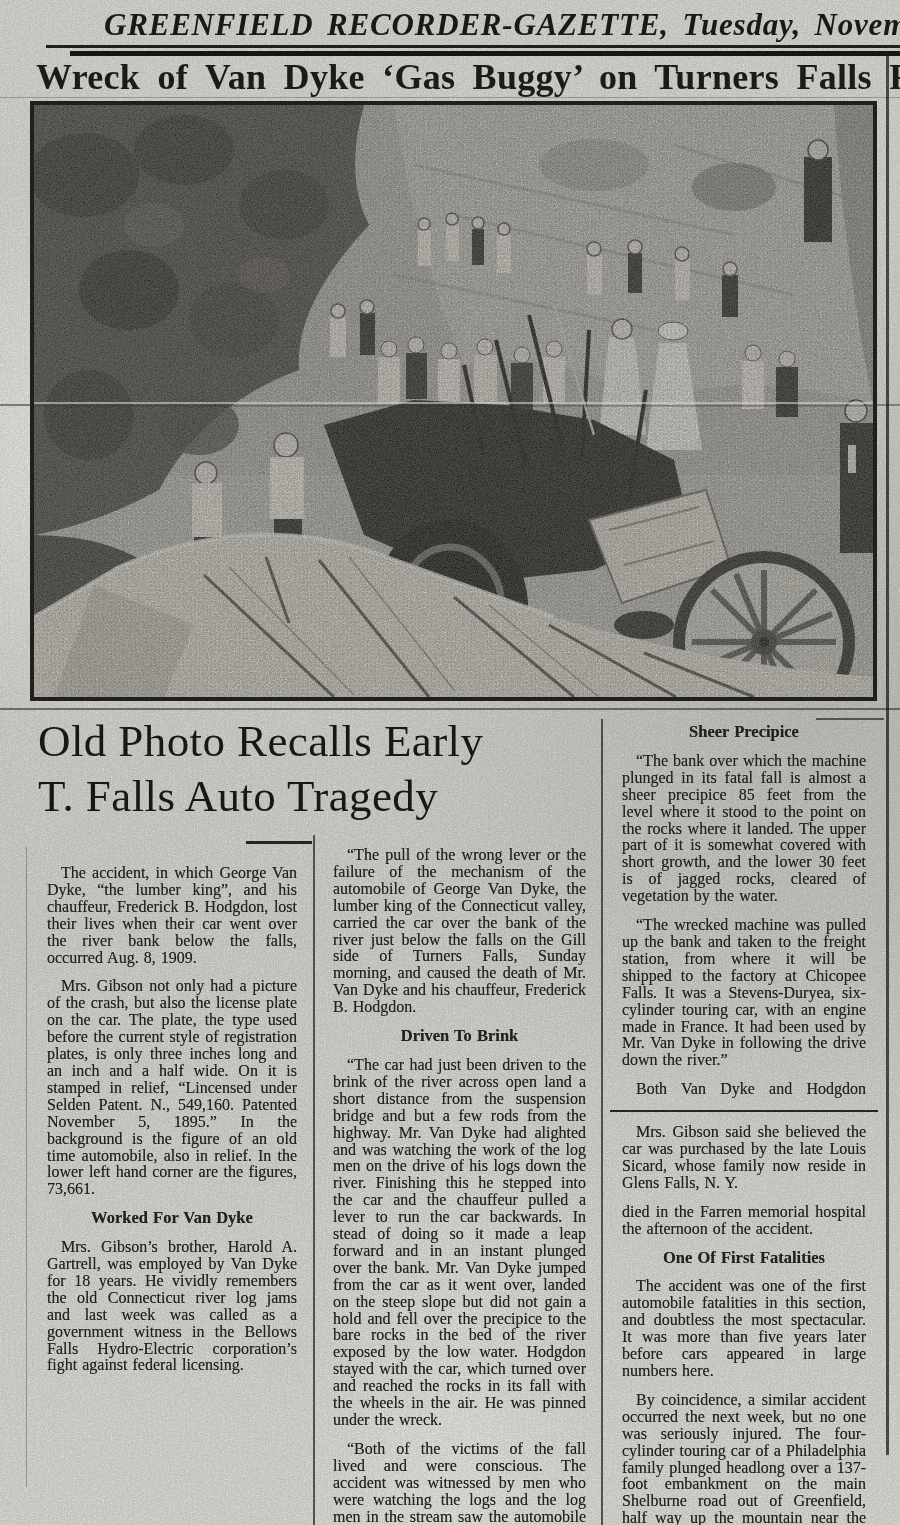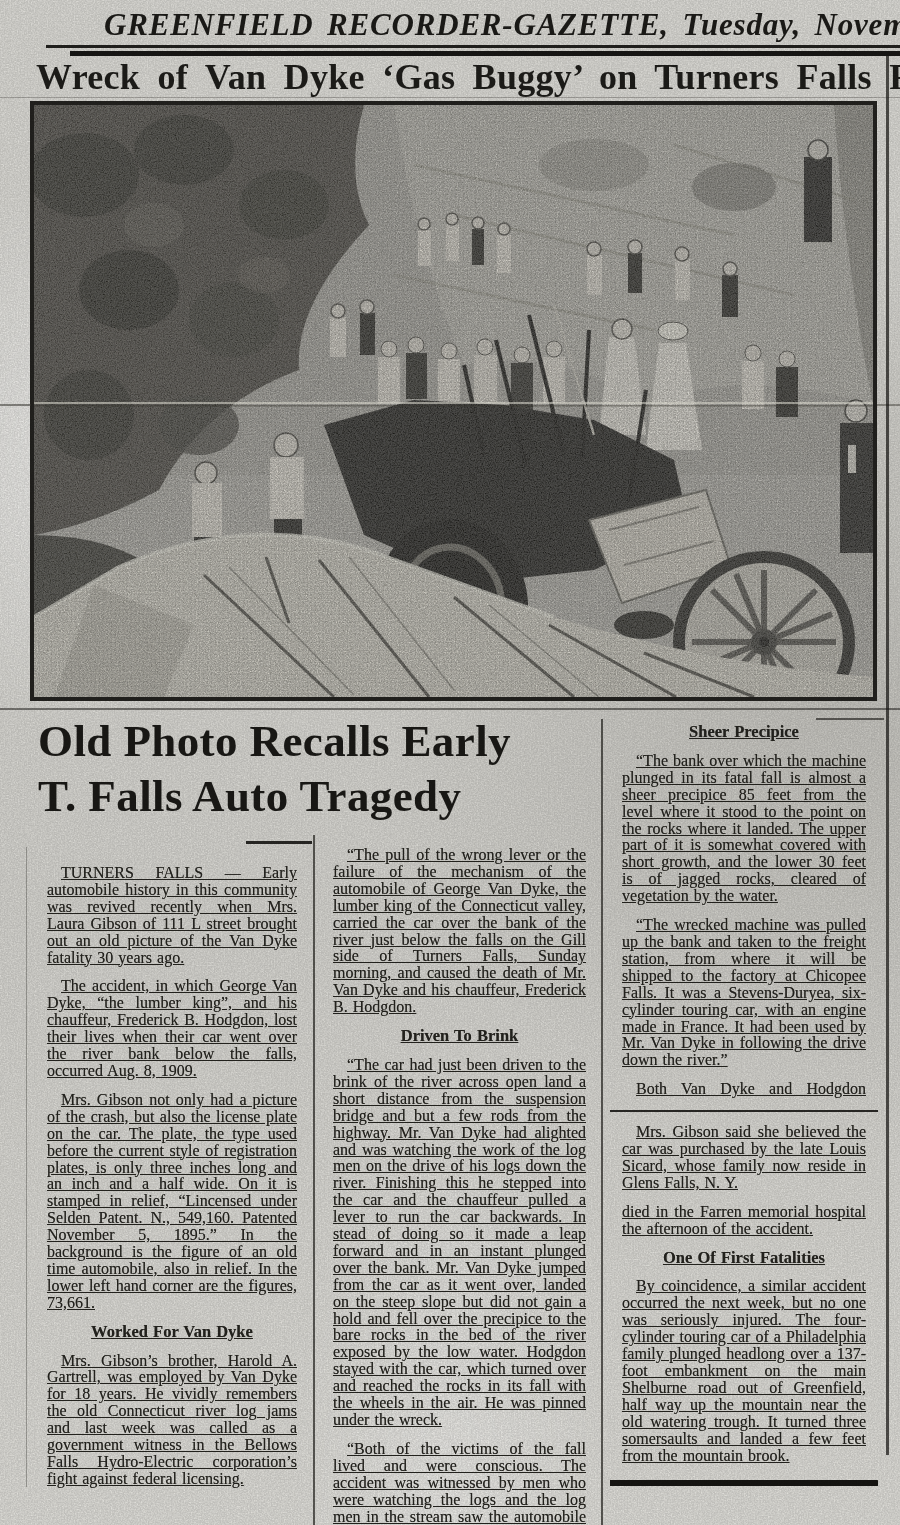--- a/index.html
+++ b/index.html
@@ -32,33 +32,32 @@
     border:4px solid #242320;box-sizing:border-box;background:#b7b5ad;
     box-shadow:inset 0 0 55px rgba(20,20,18,.35);
   }
   .photo svg{display:block;width:100%;height:100%;}
   .hairline-bottom{position:absolute;left:0;top:708px;width:900px;height:2px;background:rgba(38,37,33,.55);}
   .fold-left{position:absolute;left:0;top:404px;width:31px;height:2px;background:rgba(60,58,52,.55);}
   .fold-right{position:absolute;left:877px;top:404px;width:23px;height:2px;background:rgba(60,58,52,.45);}
   .edge-rule{position:absolute;left:886px;top:55px;width:3px;height:1400px;background:rgba(25,24,21,.72);}
   .article-headline{
     position:absolute;left:38px;top:714px;width:565px;margin:0;
-    font-size:45px;line-height:55px;font-weight:700;letter-spacing:.4px;color:#1b1a17;
+    font-size:45px;line-height:55px;font-weight:400;letter-spacing:.4px;color:#1b1a17;
   }
   .headline-dash{position:absolute;left:246px;top:841px;width:66px;height:3px;background:#2a2926;}
   .vrule{position:absolute;width:2px;background:rgba(35,34,30,.7);}
   .vrule-1{left:313px;top:835px;height:690px;}
   .vrule-2{left:601px;top:719px;height:806px;}
   .vrule-left{left:26px;top:847px;height:640px;width:1px;background:rgba(50,49,44,.35);}
   .col3-topline{position:absolute;left:816px;top:718px;width:68px;height:2px;background:rgba(35,34,30,.65);}
   .col{
     position:absolute;text-align:justify;
     font-size:16px;line-height:16.9px;word-spacing:1px;color:#262520;
     text-shadow:0 0 .4px rgba(38,37,32,.55);
-    text-decoration:underline;
   }
   .col-1{left:35px;top:853px;width:274px;height:672px;overflow:hidden;}
   .col-2{left:321px;top:835px;width:277px;height:690px;overflow:hidden;}
   .col-3{left:610px;top:721px;width:268px;height:804px;overflow:hidden;}
   .para{margin:12px;text-indent:14px;}
   .para.noindent{text-indent:0;}
   .para.spread{text-align-last:justify;}
   .subhead{margin:3px 0 2px;font-size:16.5px;font-weight:700;text-align:center;text-indent:0;}
   .col-rule{height:2px;background:#2b2a27;margin:4px 0 3px -6px;width:calc(100% + 10px);}
   .end-rule{height:6px;background:#171613;margin:16px 0 0 -2px;width:101%;border-radius:2px;}
@@ -265,41 +264,41 @@
     <span>T. Falls Auto Tragedy</span>
   </h2>
   <div class="headline-dash"></div>
 
   <div class="vrule vrule-1"></div>
   <div class="vrule vrule-2"></div>
   <div class="vrule-left vrule"></div>
   <div class="col3-topline"></div>
 
   <section class="col col-1">
-      <p class="para">TURNERS FALLS — Early automobile history in this community was revived recently when Mrs. Laura Gibson of 111 L street brought out an old picture of the Van Dyke fatality 30 years ago.</p>
       <p class="para">The accident, in which George Van Dyke, “the lumber king”, and his chauffeur, Frederick B. Hodgdon, lost their lives when their car went over the river bank below the falls, occurred Aug. 8, 1909.</p>
       <p class="para">Mrs. Gibson not only had a picture of the crash, but also the license plate on the car. The plate, the type used before the current style of registration plates, is only three inches long and an inch and a half wide. On it is stamped in relief, “Lincensed under Selden Patent. N., 549,160. Patented November 5, 1895.” In the background is the figure of an old time automobile, also in relief. In the lower left hand corner are the figures, 73,661.</p>
       <h3 class="subhead">Worked For Van Dyke</h3>
       <p class="para">Mrs. Gibson’s brother, Harold A. Gartrell, was employed by Van Dyke for 18 years. He vividly remembers the old Connecticut river log jams and last week was called as a government witness in the Bellows Falls Hydro-Electric corporation’s fight against federal licensing.</p>
     </section>
   <section class="col col-2">
       <p class="para">“The pull of the wrong lever or the failure of the mechanism of the automobile of George Van Dyke, the lumber king of the Connecticut valley, carried the car over the bank of the river just below the falls on the Gill side of Turners Falls, Sunday morning, and caused the death of Mr. Van Dyke and his chauffeur, Frederick B. Hodgdon.</p>
       <h3 class="subhead">Driven To Brink</h3>
       <p class="para">“The car had just been driven to the brink of the river across open land a short distance from the suspension bridge and but a few rods from the highway. Mr. Van Dyke had alighted and was watching the work of the log men on the drive of his logs down the river. Finishing this he stepped into the car and the chauffeur pulled a lever to run the car backwards. In stead of doing so it made a leap forward and in an instant plunged over the bank. Mr. Van Dyke jumped from the car as it went over, landed on the steep slope but did not gain a hold and fell over the precipice to the bare rocks in the bed of the river exposed by the low water. Hodgdon stayed with the car, which turned over and reached the rocks in its fall with the wheels in the air. He was pinned under the wreck.</p>
       <p class="para">“Both of the victims of the fall lived and were conscious. The accident was witnessed by men who were watching the logs and the log men in the stream saw the automobile plunge. They rushed to the spot where it struck and did the utmost to assist the victims.</p>
     </section>
   <section class="col col-3">
       <h3 class="subhead">Sheer Precipice</h3>
       <p class="para">“The bank over which the machine plunged in its fatal fall is almost a sheer precipice 85 feet from the level where it stood to the point on the rocks where it landed. The upper part of it is somewhat covered with short growth, and the lower 30 feet is of jagged rocks, cleared of vegetation by the water.</p>
       <p class="para">“The wrecked machine was pulled up the bank and taken to the freight station, from where it will be shipped to the factory at Chicopee Falls. It was a Stevens-Duryea, six-cylinder touring car, with an engine made in France. It had been used by Mr. Van Dyke in following the drive down the river.”</p>
       <p class="para spread">Both Van Dyke and Hodgdon</p>
       <div class="col-rule"></div>
       <p class="para">Mrs. Gibson said she believed the car was purchased by the late Louis Sicard, whose family now reside in Glens Falls, N. Y.</p>
       <p class="para noindent">died in the Farren memorial hospital the afternoon of the accident.</p>
       <h3 class="subhead">One Of First Fatalities</h3>
+      <p class="para">The accident was one of the first automobile fatalities in this section, and doubtless the most spectacular. It was more than five years later before cars appeared in large numbers here.</p>
       <p class="para">By coincidence, a similar accident occurred the next week, but no one was seriously injured. The four-cylinder touring car of a Philadelphia family plunged headlong over a 137-foot embankment on the main Shelburne road out of Greenfield, half way up the mountain near the old watering trough. It turned three somersaults and landed a few feet from the mountain brook.</p>
       <div class="end-rule"></div>
     </section>
 
   <svg class="page-grain" viewBox="0 0 900 1525" preserveAspectRatio="none" aria-hidden="true">
     <filter id="pgrain" x="0" y="0" width="100%" height="100%">
       <feTurbulence type="fractalNoise" baseFrequency="0.7" numOctaves="2" seed="3" stitchTiles="stitch"></feTurbulence>
       <feColorMatrix type="matrix" values="0 0 0 0 0  0 0 0 0 0  0 0 0 0 0  1.1 1.1 1.1 0 -0.95"></feColorMatrix>
     </filter>
     <rect width="900" height="1525" fill="#777" filter="url(#pgrain)"></rect>

